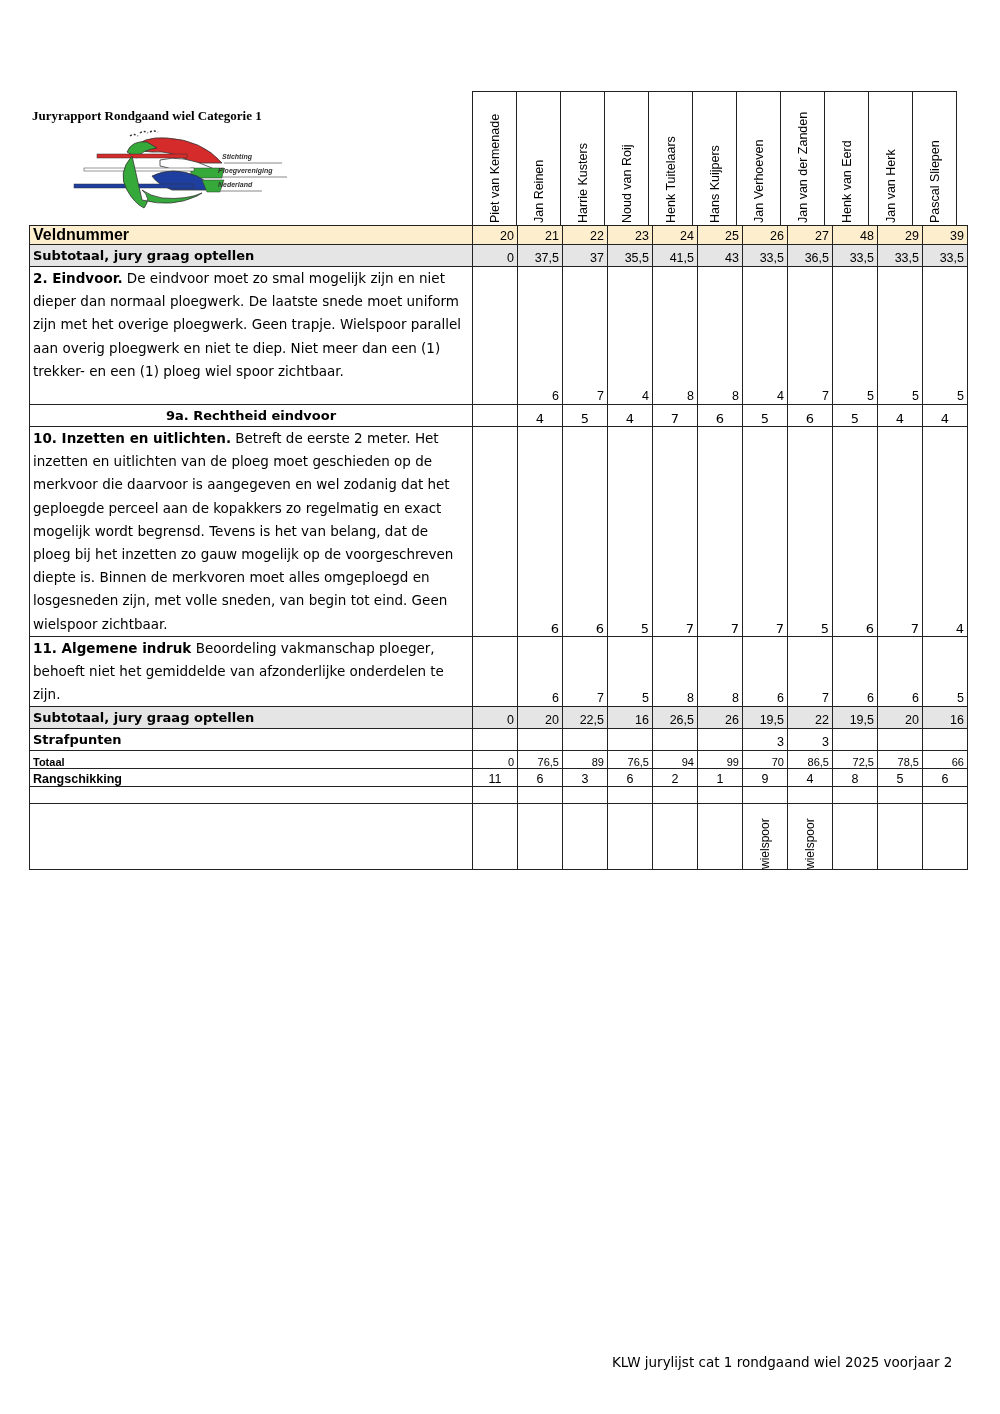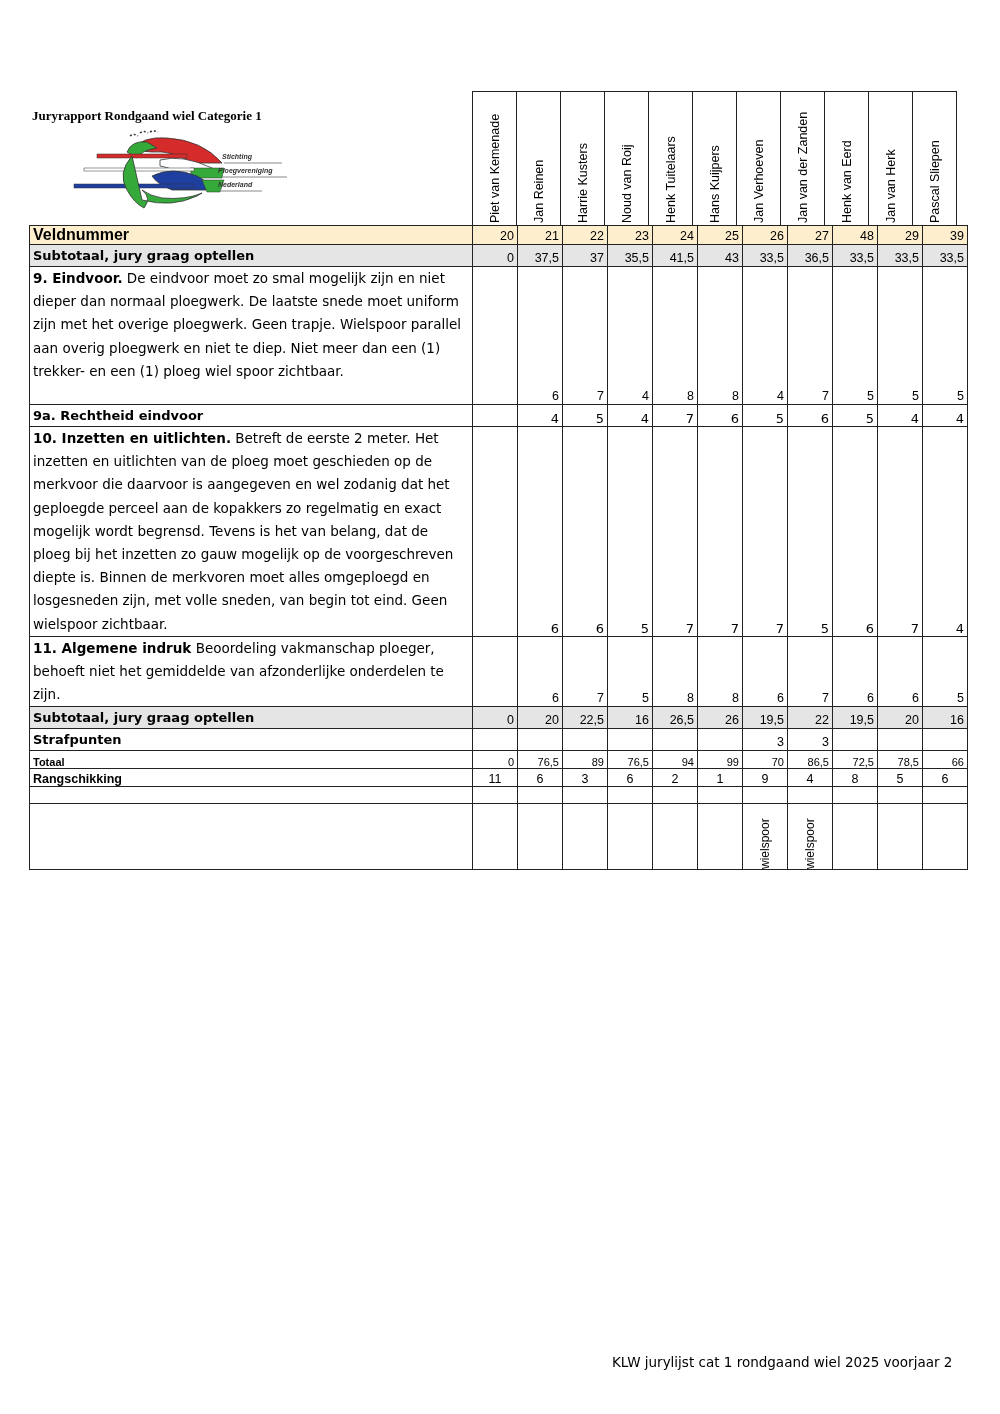--- a/index.html
+++ b/index.html
@@ -22,21 +22,21 @@
   .numc { text-align: right; font-family: "Liberation Sans", sans-serif; font-size: 11px; }
   .numcal { text-align: right; font-family: "DejaVu Sans", sans-serif; font-size: 13px; }
   .ctr { text-align: center; font-family: "Liberation Sans", sans-serif; font-size: 12.5px; }
   .veld td { background: #fdeece; height: 17px; }
   .veld .lbl { font-family: "Liberation Sans", sans-serif; font-weight: bold; font-size: 16px; }
   .sub td { background: #e5e5e5; height: 21px; }
   .lbl-c { font-family: "DejaVu Sans", sans-serif; font-weight: bold; font-size: 13px; vertical-align: middle !important; }
   .desc { font-family: "DejaVu Sans", sans-serif; font-size: 13.5px; line-height: 23.2px; vertical-align: top !important; padding-top: 0 !important; }
   .desc b { font-weight: bold; }
   .r9 td { height: 137px; }
-  .r9a td { height: 21px; }
+  .r9a td { height: 21px; text-align: center; }
   .r10 td { height: 206px; }
   .r11 td { height: 68px; }
   .rstraf td { height: 21px; }
   .rtot td { height: 17px; }
   .rtot .lbl-s { font-family: "Liberation Sans", sans-serif; font-weight: bold; font-size: 11px; }
   .rrang td { height: 17px; }
   .rrang .lbl-s { font-family: "Liberation Sans", sans-serif; font-weight: bold; font-size: 12.5px; }
   .rblank td { height: 16px; }
   .rnote td { height: 65px; position: relative; }
   .vnote { display: block; position: relative; height: 60px; }
@@ -142,21 +142,21 @@
         <td class="num">35,5</td>
         <td class="num">41,5</td>
         <td class="num">43</td>
         <td class="num">33,5</td>
         <td class="num">36,5</td>
         <td class="num">33,5</td>
         <td class="num">33,5</td>
         <td class="num">33,5</td>
       </tr>
       <tr class="r9">
-        <td class="desc"><b>9. Eindvoor.</b><span> De eindvoor moet zo smal mogelijk zijn en niet dieper dan normaal ploegwerk. De laatste snede moet uniform zijn met het overige ploegwerk. Geen trapje. Wielspoor parallel aan overig ploegwerk en niet te diep.  Niet meer dan een (1) trekker- en een (1) ploeg wiel spoor zichtbaar.</span></td>
+        <td class="desc"><b>2. Eindvoor.</b><span> De eindvoor moet zo smal mogelijk zijn en niet dieper dan normaal ploegwerk. De laatste snede moet uniform zijn met het overige ploegwerk. Geen trapje. Wielspoor parallel aan overig ploegwerk en niet te diep.  Niet meer dan een (1) trekker- en een (1) ploeg wiel spoor zichtbaar.</span></td>
         <td class="num"></td>
         <td class="num">6</td>
         <td class="num">7</td>
         <td class="num">4</td>
         <td class="num">8</td>
         <td class="num">8</td>
         <td class="num">4</td>
         <td class="num">7</td>
         <td class="num">5</td>
         <td class="num">5</td>

